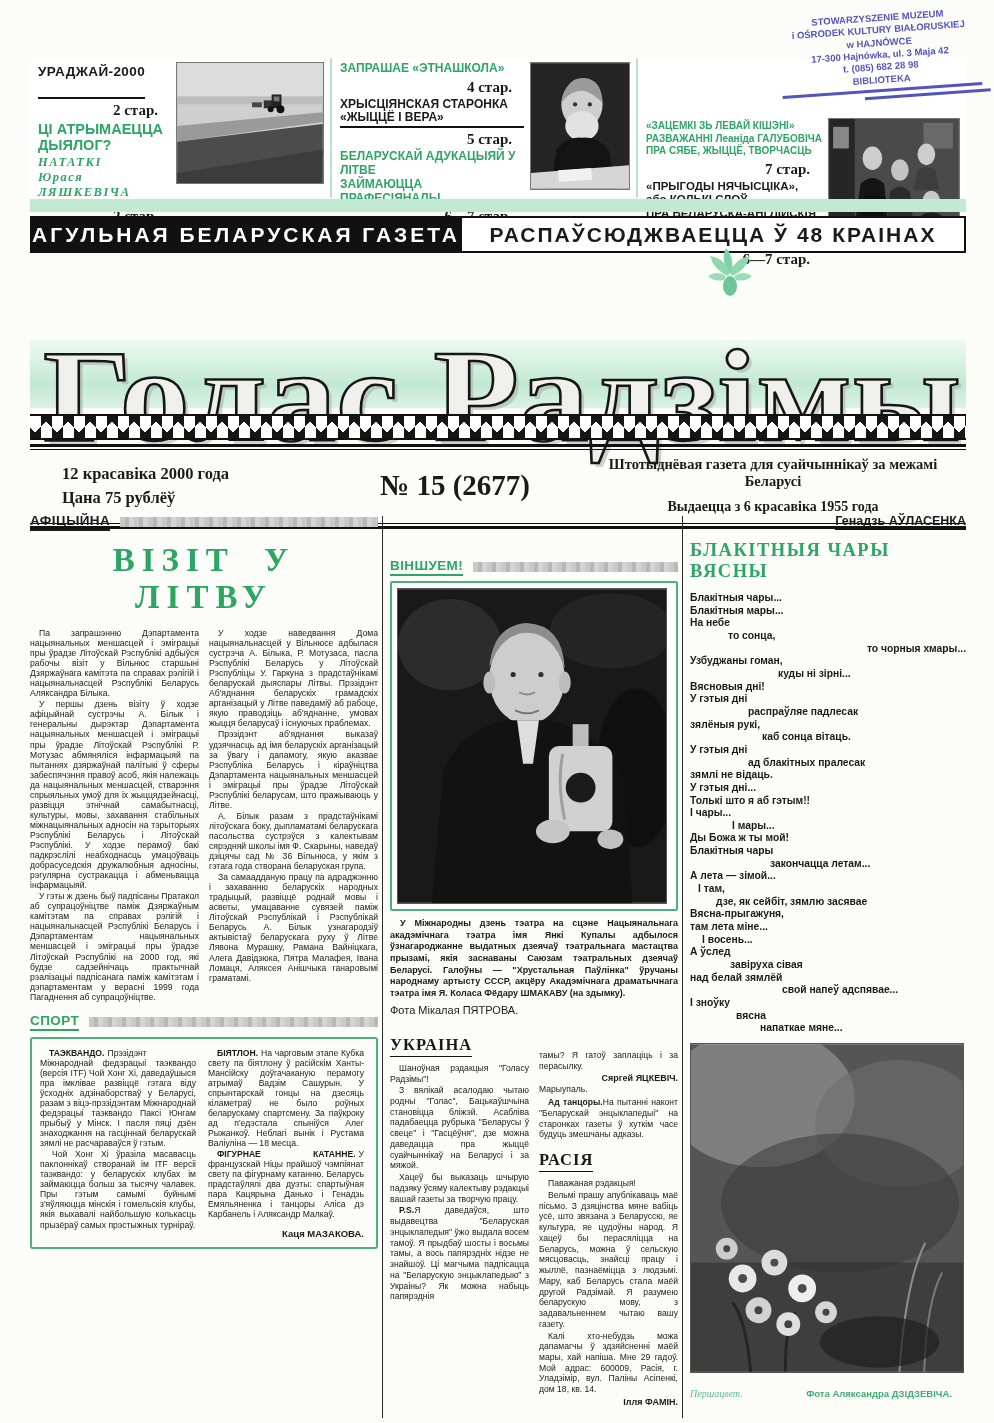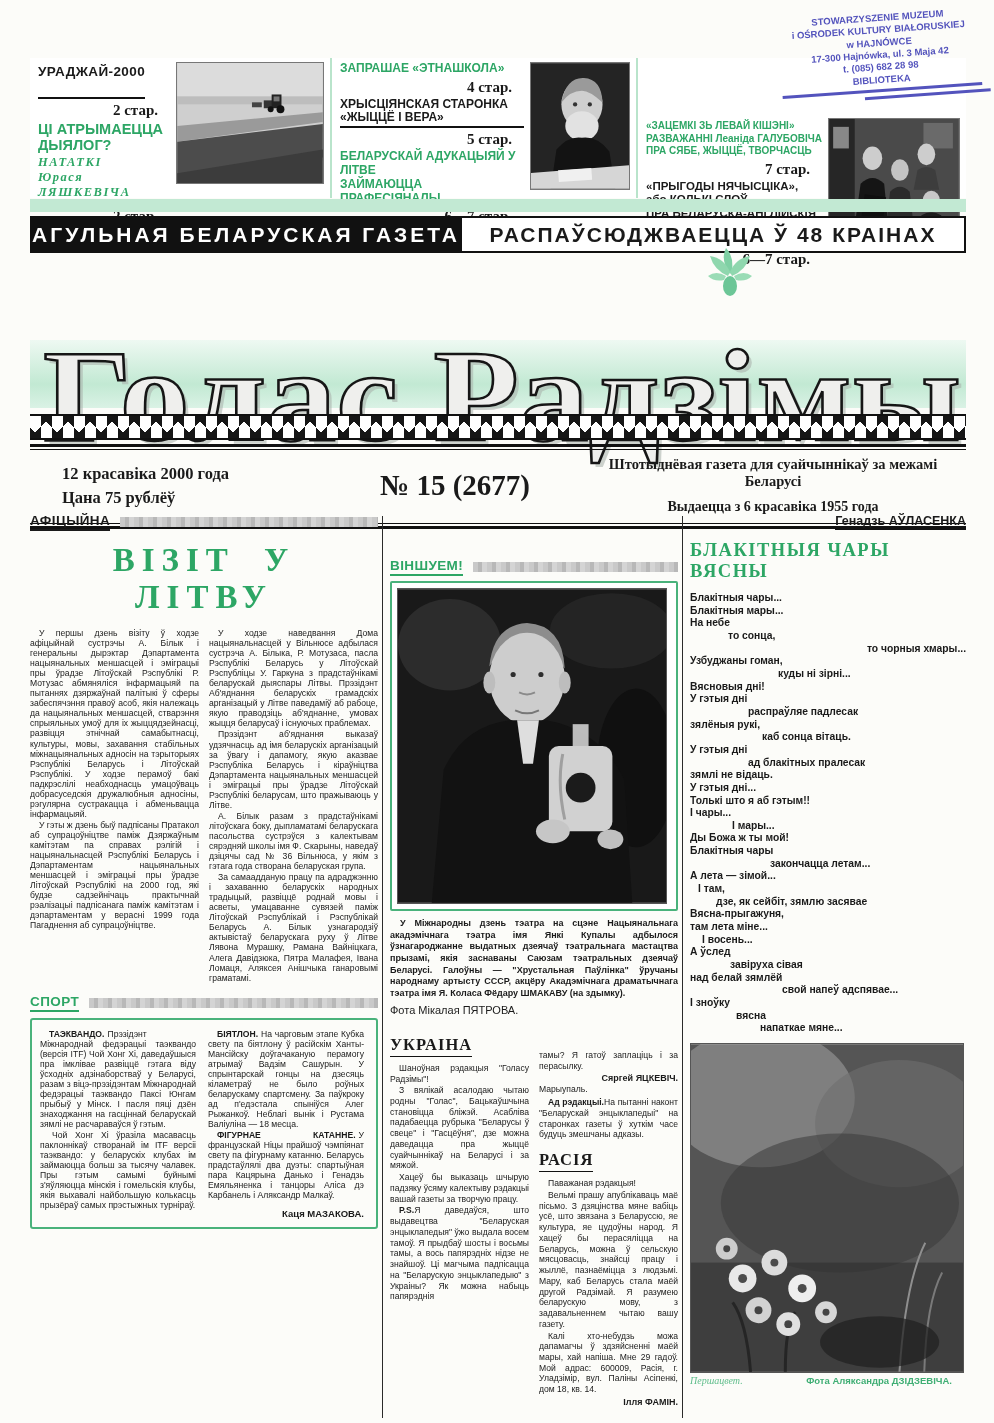--- a/index.html
+++ b/index.html
@@ -92,21 +92,21 @@
   .letters .lcol { width:139px; }
   .lpara { font-size:8.6px; line-height:1.25; text-align:justify; text-indent:9px; margin-bottom:1px; }
   .lsig { font-weight:bold; font-size:9px; text-align:right; margin:2px 0 1px; }
   .lcity { font-size:8.6px; margin-bottom:3px; }
   
   .byline { font-weight:bold; font-size:12.5px; text-align:right; }
   .byline span { border-bottom:1.5px solid #111; padding-bottom:1px; }
   .poemtitle { font-family:"Liberation Serif",serif; font-weight:bold; color:#2da665; font-size:18.5px; letter-spacing:1.5px; margin:12px 0 10px; }
   .poem-line { font-weight:bold; font-size:10.3px; line-height:1.23; white-space:nowrap; }
   .photo-plain { margin-top:8px; }
-  .pcap-row { display:flex; justify-content:space-between; margin-top:2px; align-items:baseline; }
+  .pcap-row { display:flex; justify-content:space-between; margin-top:15px; align-items:baseline; }
   .pcap { color:#5fbd8b; font-style:italic; font-family:"Liberation Serif",serif; font-size:10px; }
   .pcredit { color:#3fae74; font-weight:bold; font-size:9.5px; margin-right:14px; }
 </style>
 </head>
 <body>
 
 <div class="page">
 
   <div class="stamp">
     <div>
@@ -247,20 +247,21 @@
     <div class="vr vr2"></div>
 
     <div class="g-left">
       <div class="kicker-row">
         <span class="kicker">АФІЦЫЙНА</span>
         <span class="kicker-strip"></span>
       </div>
       <div class="headline1">ВІЗІТ У ЛІТВУ</div>
       <div class="twocol">
         <div class="col">
+            <p class="para">Па запрашэнню Дэпартамента нацыянальных меншасцей і эміграцыі пры ўрадзе Літоўскай Рэспублікі адбыўся рабочы візіт у Вільнюс старшыні Дзяржаўнага камітэта па справах рэлігій і нацыянальнасцей Рэспублікі Беларусь Аляксандра Білыка.</p>
             <p class="para">У першы дзень візіту ў ходзе афіцыйнай сустрэчы А. Білык і генеральны дырэктар Дэпартамента нацыянальных меншасцей і эміграцыі пры ўрадзе Літоўскай Рэспублікі Р. Мотузас абмяняліся інфармацыяй па пытаннях дзяржаўнай палітыкі ў сферы забеспячэння правоў асоб, якія належаць да нацыянальных меншасцей, стварэння спрыяльных умоў для іх жыццядзейнасці, развіцця этнічнай самабытнасці, культуры, мовы, захавання стабільных міжнацыянальных адносін на тэрыторыях Рэспублікі Беларусь і Літоўскай Рэспублікі. У ходзе перамоў бакі падкрэслілі неабходнасць умацоўваць добрасуседскія дружалюбныя адносіны, рэгулярна сустракацца і абменьвацца інфармацыяй.</p>
             <p class="para">У гэты ж дзень быў падпісаны Пратакол аб супрацоўніцтве паміж Дзяржаўным камітэтам па справах рэлігій і нацыянальнасцей Рэспублікі Беларусь і Дэпартаментам нацыянальных меншасцей і эміграцыі пры ўрадзе Літоўскай Рэспублікі на 2000 год, які будзе садзейнічаць практычнай рэалізацыі падпісанага паміж камітэтам і дэпартаментам у верасні 1999 года Пагаднення аб супрацоўніцтве.</p>
           </div>
         <div class="col">
             <p class="para">У ходзе наведвання Дома нацыянальнасцей у Вільнюсе адбылася сустрэча А. Білыка, Р. Мотузаса, пасла Рэспублікі Беларусь у Літоўскай Рэспубліцы У. Гаркуна з прадстаўнікамі беларускай дыяспары Літвы. Прэзідэнт Аб'яднання беларускіх грамадскіх арганізацый у Літве паведаміў аб рабоце, якую праводзіць аб'яднанне, умовах жыцця беларусаў і існуючых праблемах.</p>
             <p class="para">Прэзідэнт аб'яднання выказаў удзячнасць ад імя беларускіх арганізацый за ўвагу і дапамогу, якую аказвае Рэспубліка Беларусь і кіраўніцтва Дэпартамента нацыянальных меншасцей і эміграцыі пры ўрадзе Літоўскай Рэспублікі беларусам, што пражываюць у Літве.</p>
             <p class="para">А. Білык разам з прадстаўнікамі літоўскага боку, дыпламатамі беларускага пасольства сустрэўся з калектывам сярэдняй школы імя Ф. Скарыны, наведаў дзіцячы сад № 36 Вільнюса, у якім з гэтага года створана беларуская група.</p>
             <p class="para">За самаадданую працу па адраджэнню і захаванню беларускіх народных традыцый, развіццё роднай мовы і асветы, умацаванне сувязей паміж Літоўскай Рэспублікай і Рэспублікай Беларусь А. Білык узнагародзіў актывістаў беларускага руху ў Літве Лявона Мурашку, Рамана Вайніцкага, Алега Давідзюка, Пятра Малафея, Івана Ломаця, Аляксея Анішчыка ганаровымі граматамі.</p>
           </div>
       </div>
@@ -321,21 +322,21 @@
               <p class="lpara"><b class="lead"></b><span>Шаноўная рэдакцыя "Голасу Радзімы"!</span></p>
               <p class="lpara"><b class="lead"></b><span>З вялікай асалодаю чытаю родны "Голас", Бацькаўшчына становіцца бліжэй. Асабліва падабаецца рубрыка "Беларусы ў свеце" і "Гасцёўня", дзе можна даведацца пра жыццё суайчыннікаў на Беларусі і за мяжой.</span></p>
               <p class="lpara"><b class="lead"></b><span>Хацеў бы выказаць шчырую падзяку ўсяму калектыву рэдакцыі вашай газеты за творчую працу.</span></p>
               <p class="lpara"><b class="lead">P.S.</b><span>Я даведаўся, што выдавецтва "Беларуская энцыклапедыя" ўжо выдала восем тамоў. Я прыдбаў шосты і восьмы тамы, а вось папярэдніх нідзе не знайшоў. Ці магчыма падпісацца на "Беларускую энцыклапедыю" з Украіны? Як можна набыць папярэднія</span></p>
             </div>
         </div>
         <div class="lcol" style="padding-top:24px">
           <p class="lpara" style="text-indent:0">тамы? Я гатоў заплаціць і за перасылку.</p>
           <div class="lsig">Сяргей ЯЦКЕВІЧ.</div>
           <div class="lcity">Марыупаль.</div>
-          <p class="lpara"><b class="lead">Ад рэдакцыі.</b><span>На пытанні наконт "Беларускай энцыклапедыі" на старонках газеты ў хуткім часе будуць змешчаны адказы.</span></p>
+          <p class="lpara"><b class="lead">Ад танцоры.</b><span>На пытанні наконт "Беларускай энцыклапедыі" на старонках газеты ў хуткім часе будуць змешчаны адказы.</span></p>
           <div class="lettertitle">РАСІЯ</div>
           <div>
               <p class="lpara"><b class="lead"></b><span>Паважаная рэдакцыя!</span></p>
               <p class="lpara"><b class="lead"></b><span>Вельмі прашу апублікаваць маё пісьмо. З дзяцінства мяне вабіць усё, што звязана з Беларуссю, яе культура, яе цудоўны народ. Я хацеў бы перасяліцца на Беларусь, можна ў сельскую мясцовасць, знайсці працу і жыллё, пазнаёміцца з людзьмі. Мару, каб Беларусь стала маёй другой Радзімай. Я разумею беларускую мову, з задавальненнем чытаю вашу газету.</span></p>
               <p class="lpara"><b class="lead"></b><span>Калі хто-небудзь можа дапамагчы ў здзяйсненні маёй мары, хай напіша. Мне 29 гадоў. Мой адрас: 600009, Расія, г. Уладзімір, вул. Паліны Асіпенкі, дом 18, кв. 14.</span></p>
             </div>
           <div class="lsig">Ілля ФАМІН.</div>
         </div>
       </div>
     </div>

